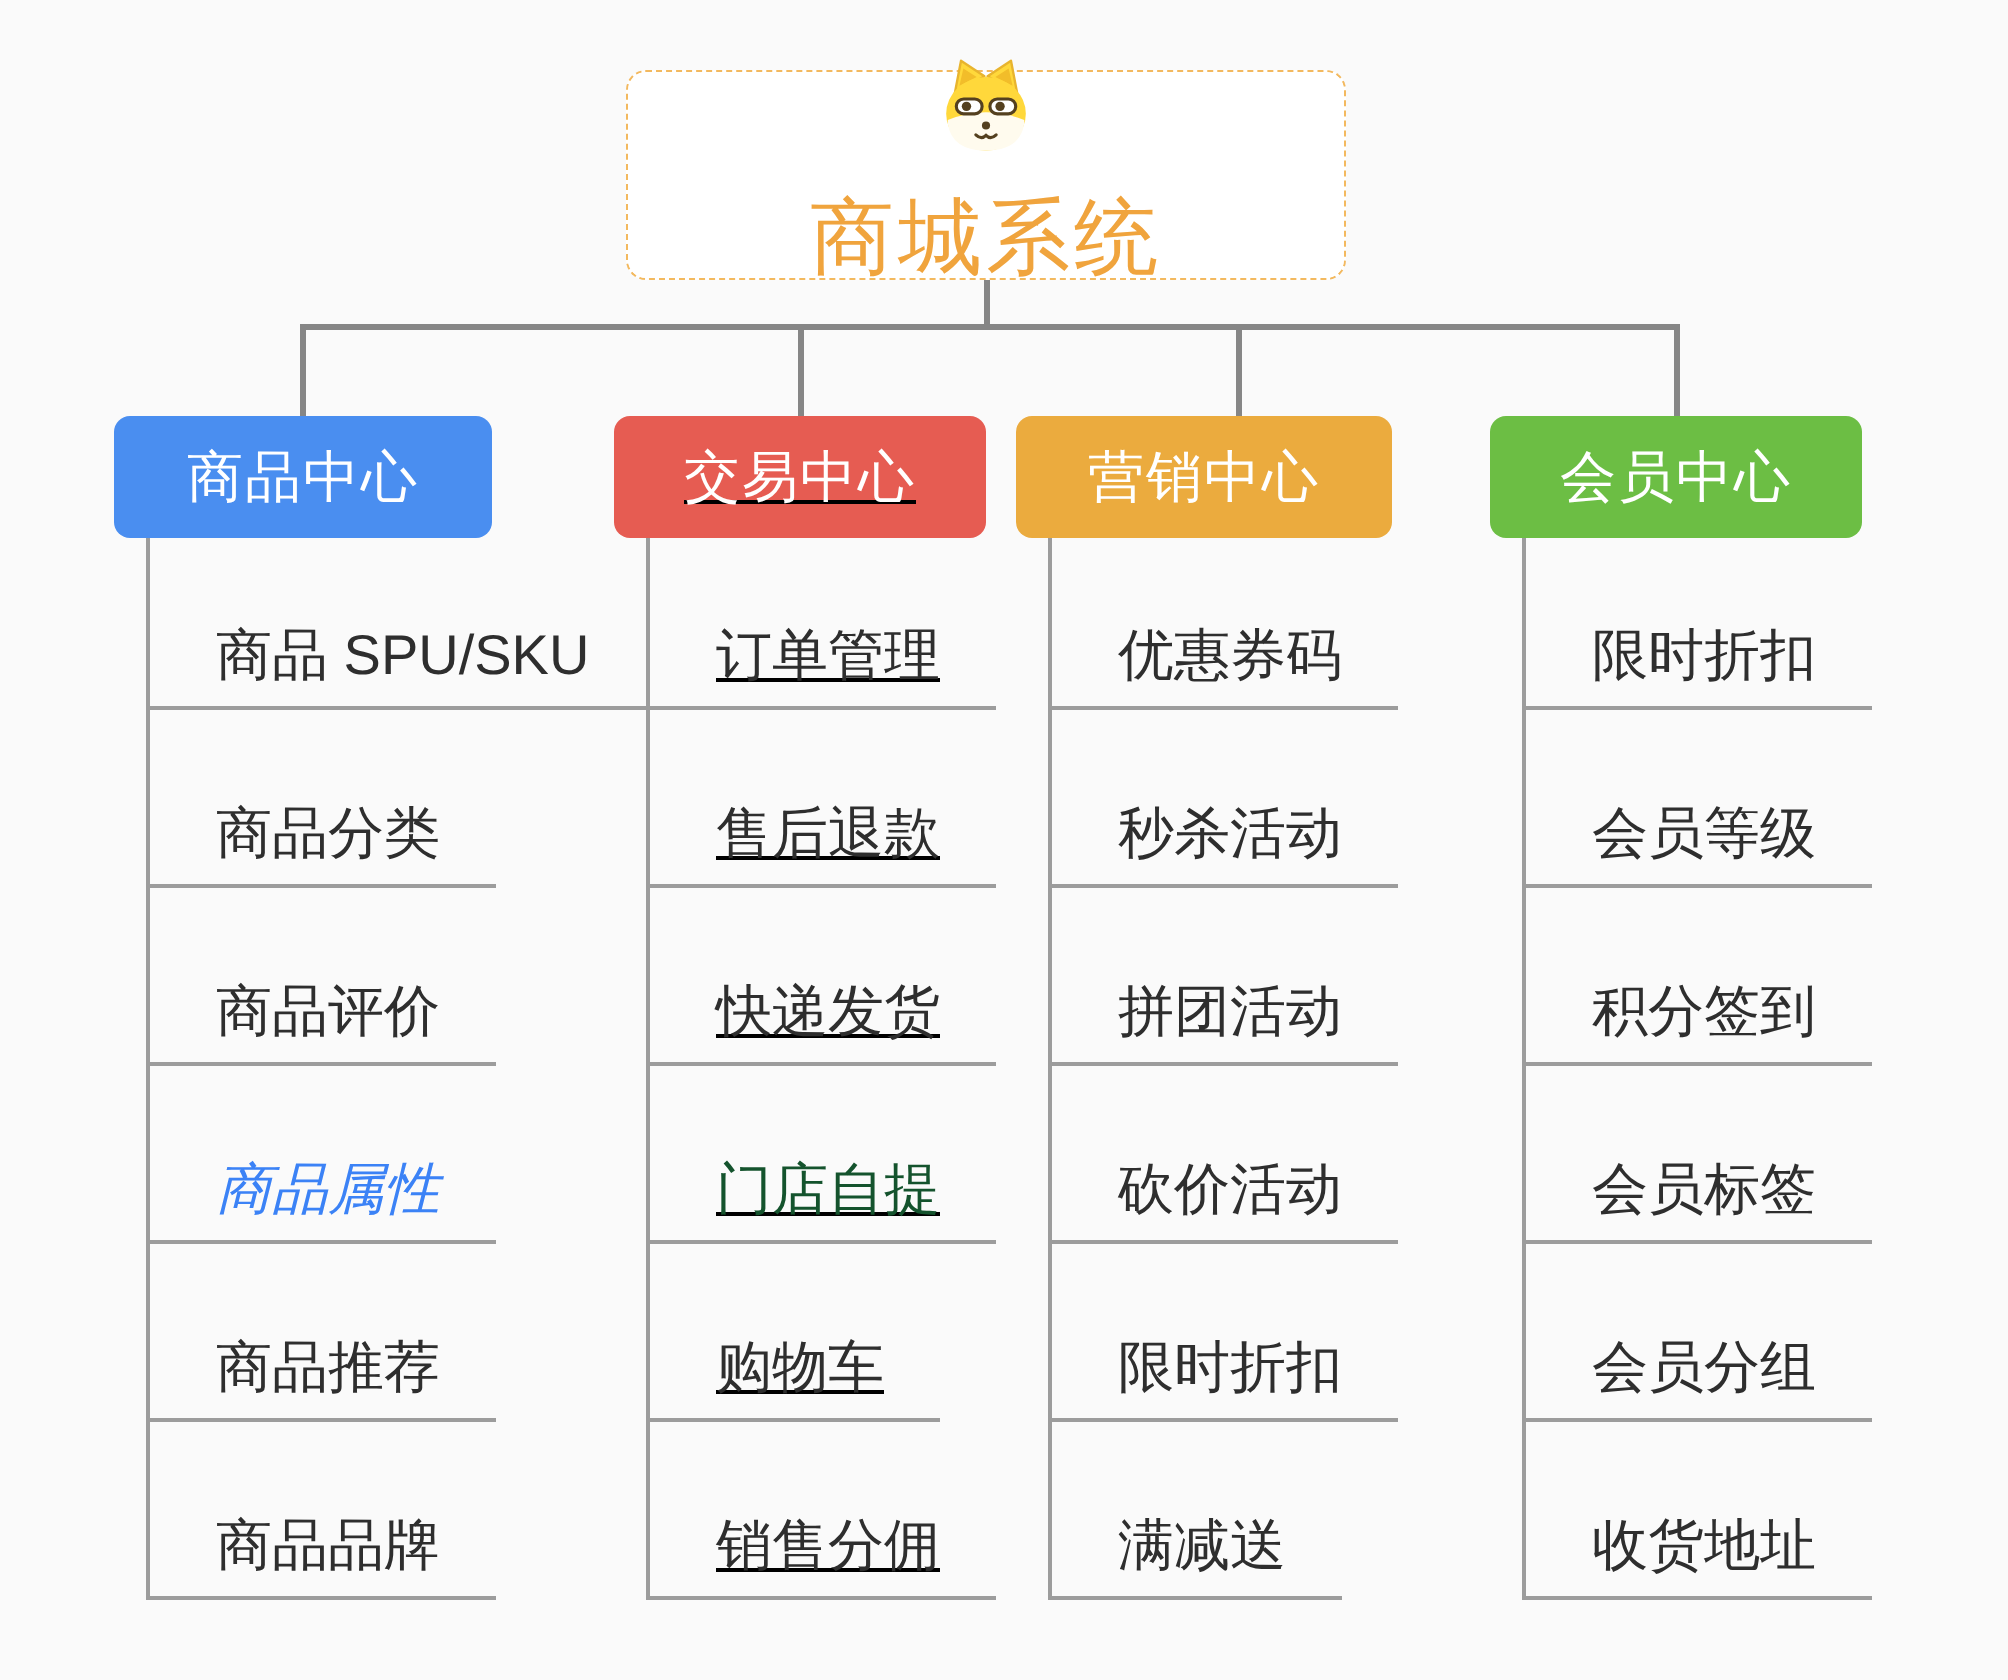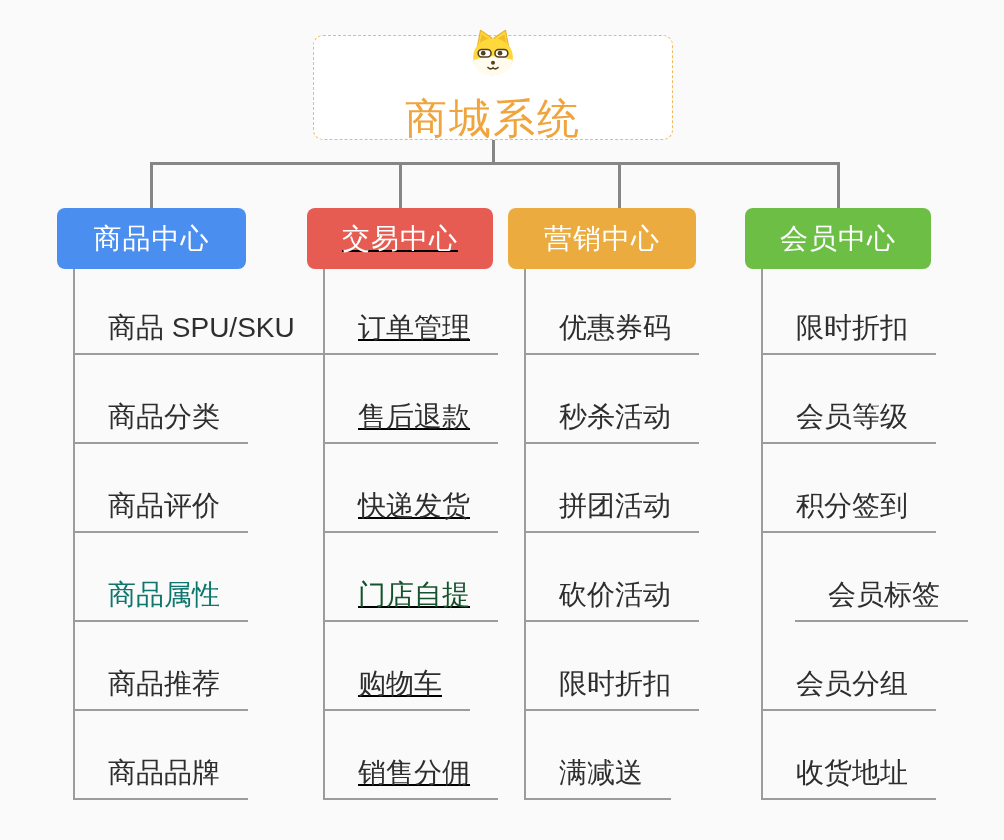--- a/index.html
+++ b/index.html
@@ -113,21 +113,21 @@
           <li class="leaf-row">
             <span class="leaf" style="border-bottom-color: rgb(156, 156, 156); color: rgb(46, 46, 46);">商品 SPU/SKU</span>
           </li>
           <li class="leaf-row">
             <span class="leaf" style="border-bottom-color: rgb(156, 156, 156); color: rgb(46, 46, 46);">商品分类</span>
           </li>
           <li class="leaf-row">
             <span class="leaf" style="border-bottom-color: rgb(156, 156, 156); color: rgb(46, 46, 46);">商品评价</span>
           </li>
           <li class="leaf-row">
-            <span class="leaf" style="border-bottom-color: rgb(156, 156, 156); color: #0f766e;">商品属性</span>
+            <span class="leaf" style="border-bottom-color: rgb(156, 156, 156); color: #3b82f6; font-style: italic;">商品属性</span>
           </li>
           <li class="leaf-row">
             <span class="leaf" style="border-bottom-color: rgb(156, 156, 156); color: rgb(46, 46, 46);">商品推荐</span>
           </li>
           <li class="leaf-row">
             <span class="leaf" style="border-bottom-color: rgb(156, 156, 156); color: rgb(46, 46, 46);">商品品牌</span>
           </li>
         </ul>
   </div>
 
@@ -185,21 +185,21 @@
           <li class="leaf-row">
             <span class="leaf" style="border-bottom-color: rgb(156, 156, 156); color: rgb(46, 46, 46);">限时折扣</span>
           </li>
           <li class="leaf-row">
             <span class="leaf" style="border-bottom-color: rgb(156, 156, 156); color: rgb(46, 46, 46);">会员等级</span>
           </li>
           <li class="leaf-row">
             <span class="leaf" style="border-bottom-color: rgb(156, 156, 156); color: rgb(46, 46, 46);">积分签到</span>
           </li>
           <li class="leaf-row">
-            <span class="leaf" style="border-bottom-color: rgb(156, 156, 156); color: rgb(46, 46, 46); margin-left: 32px;">会员标签</span>
+            <span class="leaf" style="border-bottom-color: rgb(156, 156, 156); color: rgb(46, 46, 46);">会员标签</span>
           </li>
           <li class="leaf-row">
             <span class="leaf" style="border-bottom-color: rgb(156, 156, 156); color: rgb(46, 46, 46);">会员分组</span>
           </li>
           <li class="leaf-row">
             <span class="leaf" style="border-bottom-color: rgb(156, 156, 156); color: rgb(46, 46, 46);">收货地址</span>
           </li>
         </ul>
   </div>
 </div>

